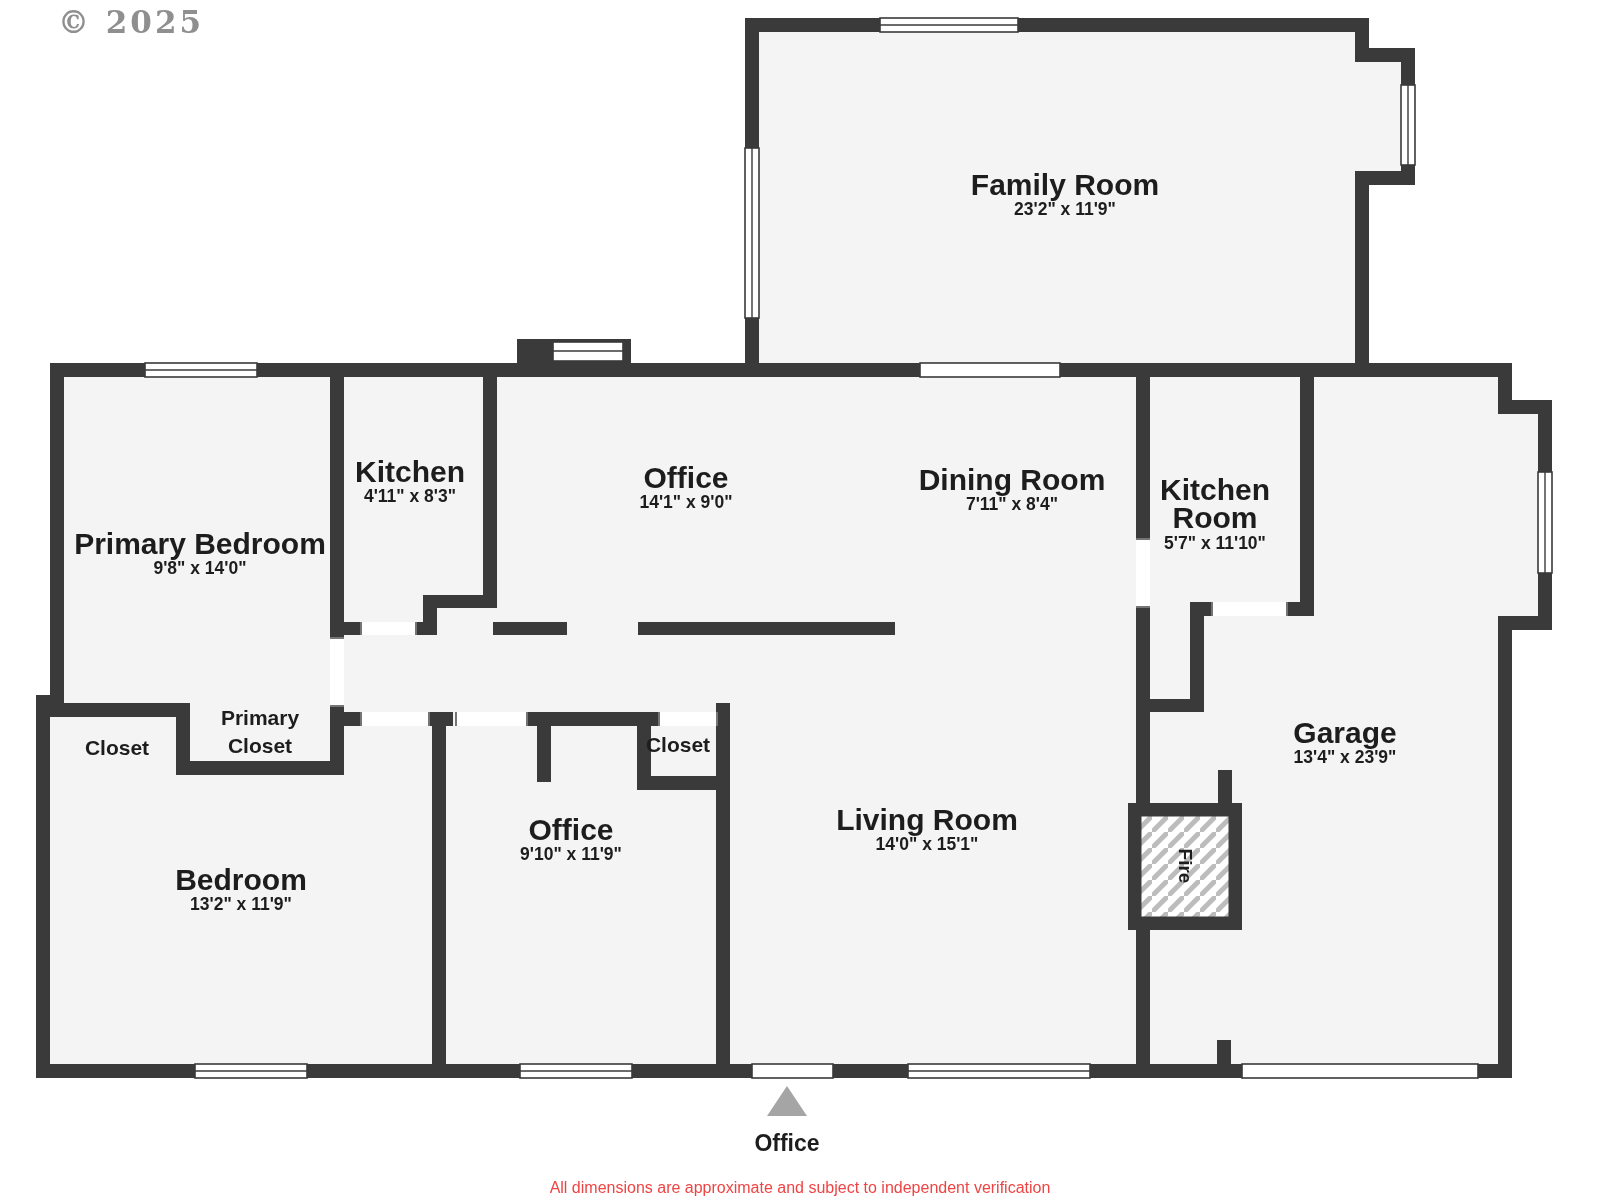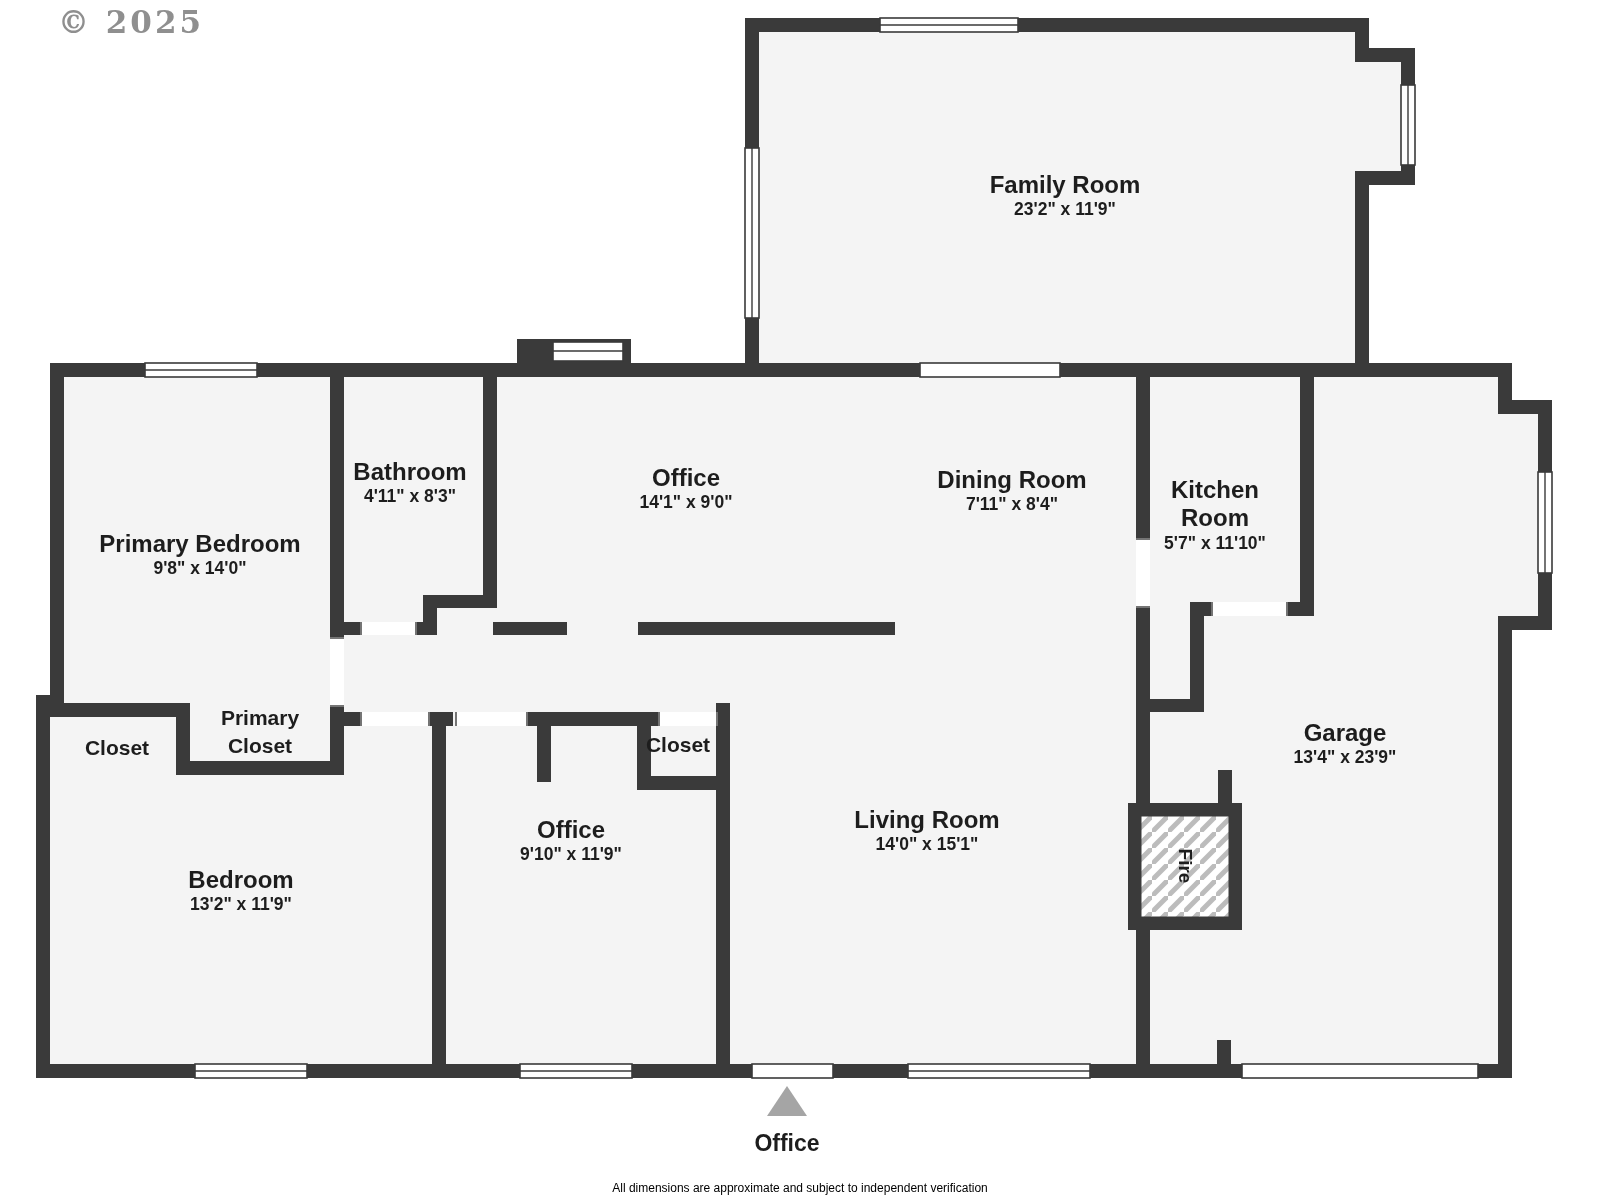--- a/index.html
+++ b/index.html
@@ -15,31 +15,31 @@
   svg{position:absolute;left:0;top:0;}
   .floor{fill:var(--floor);}
   .wall{fill:var(--wall);}
   .winfill{fill:#ffffff;stroke:var(--wall);stroke-width:1.6;}
   .winline{stroke:var(--wall);stroke-width:1.4;fill:none;}
   .gap{fill:#ffffff;}
   .gapline{stroke:var(--wall);stroke-width:1.4;}
   .openfloor{fill:var(--floor);}
   .arrow{fill:var(--arrow);}
   .label{position:absolute;transform:translate(-50%,-50%);text-align:center;color:var(--text);}
-  .rname{font-size:24px;font-weight:bold;line-height:26px;}
+  .rname{font-size:30px;font-weight:bold;line-height:26px;}
   .rdims{font-size:17.5px;font-weight:bold;line-height:22px;}
   .small .rname{font-size:21px;}
   .fire-label{position:absolute;transform:translate(-50%,-50%);writing-mode:vertical-rl;
               font-size:19px;font-weight:bold;color:var(--text);}
   #watermark{position:absolute;left:26px;top:4px;font-family:"DejaVu Serif",serif;
              font-weight:bold;font-size:31px;letter-spacing:3px;color:var(--muted);margin-left:32px;}
   #entry-label{position:absolute;left:787px;top:1143px;transform:translate(-50%,-50%);
                font-size:23px;font-weight:bold;color:var(--text);}
   #disclaimer{position:absolute;left:800px;top:1188px;transform:translate(-50%,-50%);
-              font-size:12px;color:#000000;}
+              font-size:16px;color:#ef4444;}
 </style>
 </head>
 <body>
 
 <div id="stage">
 
   <svg width="1600" height="1200" viewBox="0 0 1600 1200">
     <defs>
       <pattern id="hatch" width="16" height="16" patternUnits="userSpaceOnUse">
         <rect width="16" height="16" fill="#ffffff"></rect>
@@ -217,21 +217,21 @@
 
   <div class="label" style="left:1065px;top:196px;">
     <div class="rname">Family Room</div>
     <div class="rdims">23'2" x 11'9"</div>
   </div>
   <div class="label" style="left:200px;top:555px;">
     <div class="rname">Primary Bedroom</div>
     <div class="rdims">9'8" x 14'0"</div>
   </div>
   <div class="label" style="left:410px;top:483px;">
-    <div class="rname">Bathroom</div>
+    <div class="rname">Kitchen</div>
     <div class="rdims">4'11" x 8'3"</div>
   </div>
   <div class="label" style="left:686px;top:489px;">
     <div class="rname">Office</div>
     <div class="rdims">14'1" x 9'0"</div>
   </div>
   <div class="label" style="left:1012px;top:491px;">
     <div class="rname">Dining Room</div>
     <div class="rdims">7'11" x 8'4"</div>
   </div>

